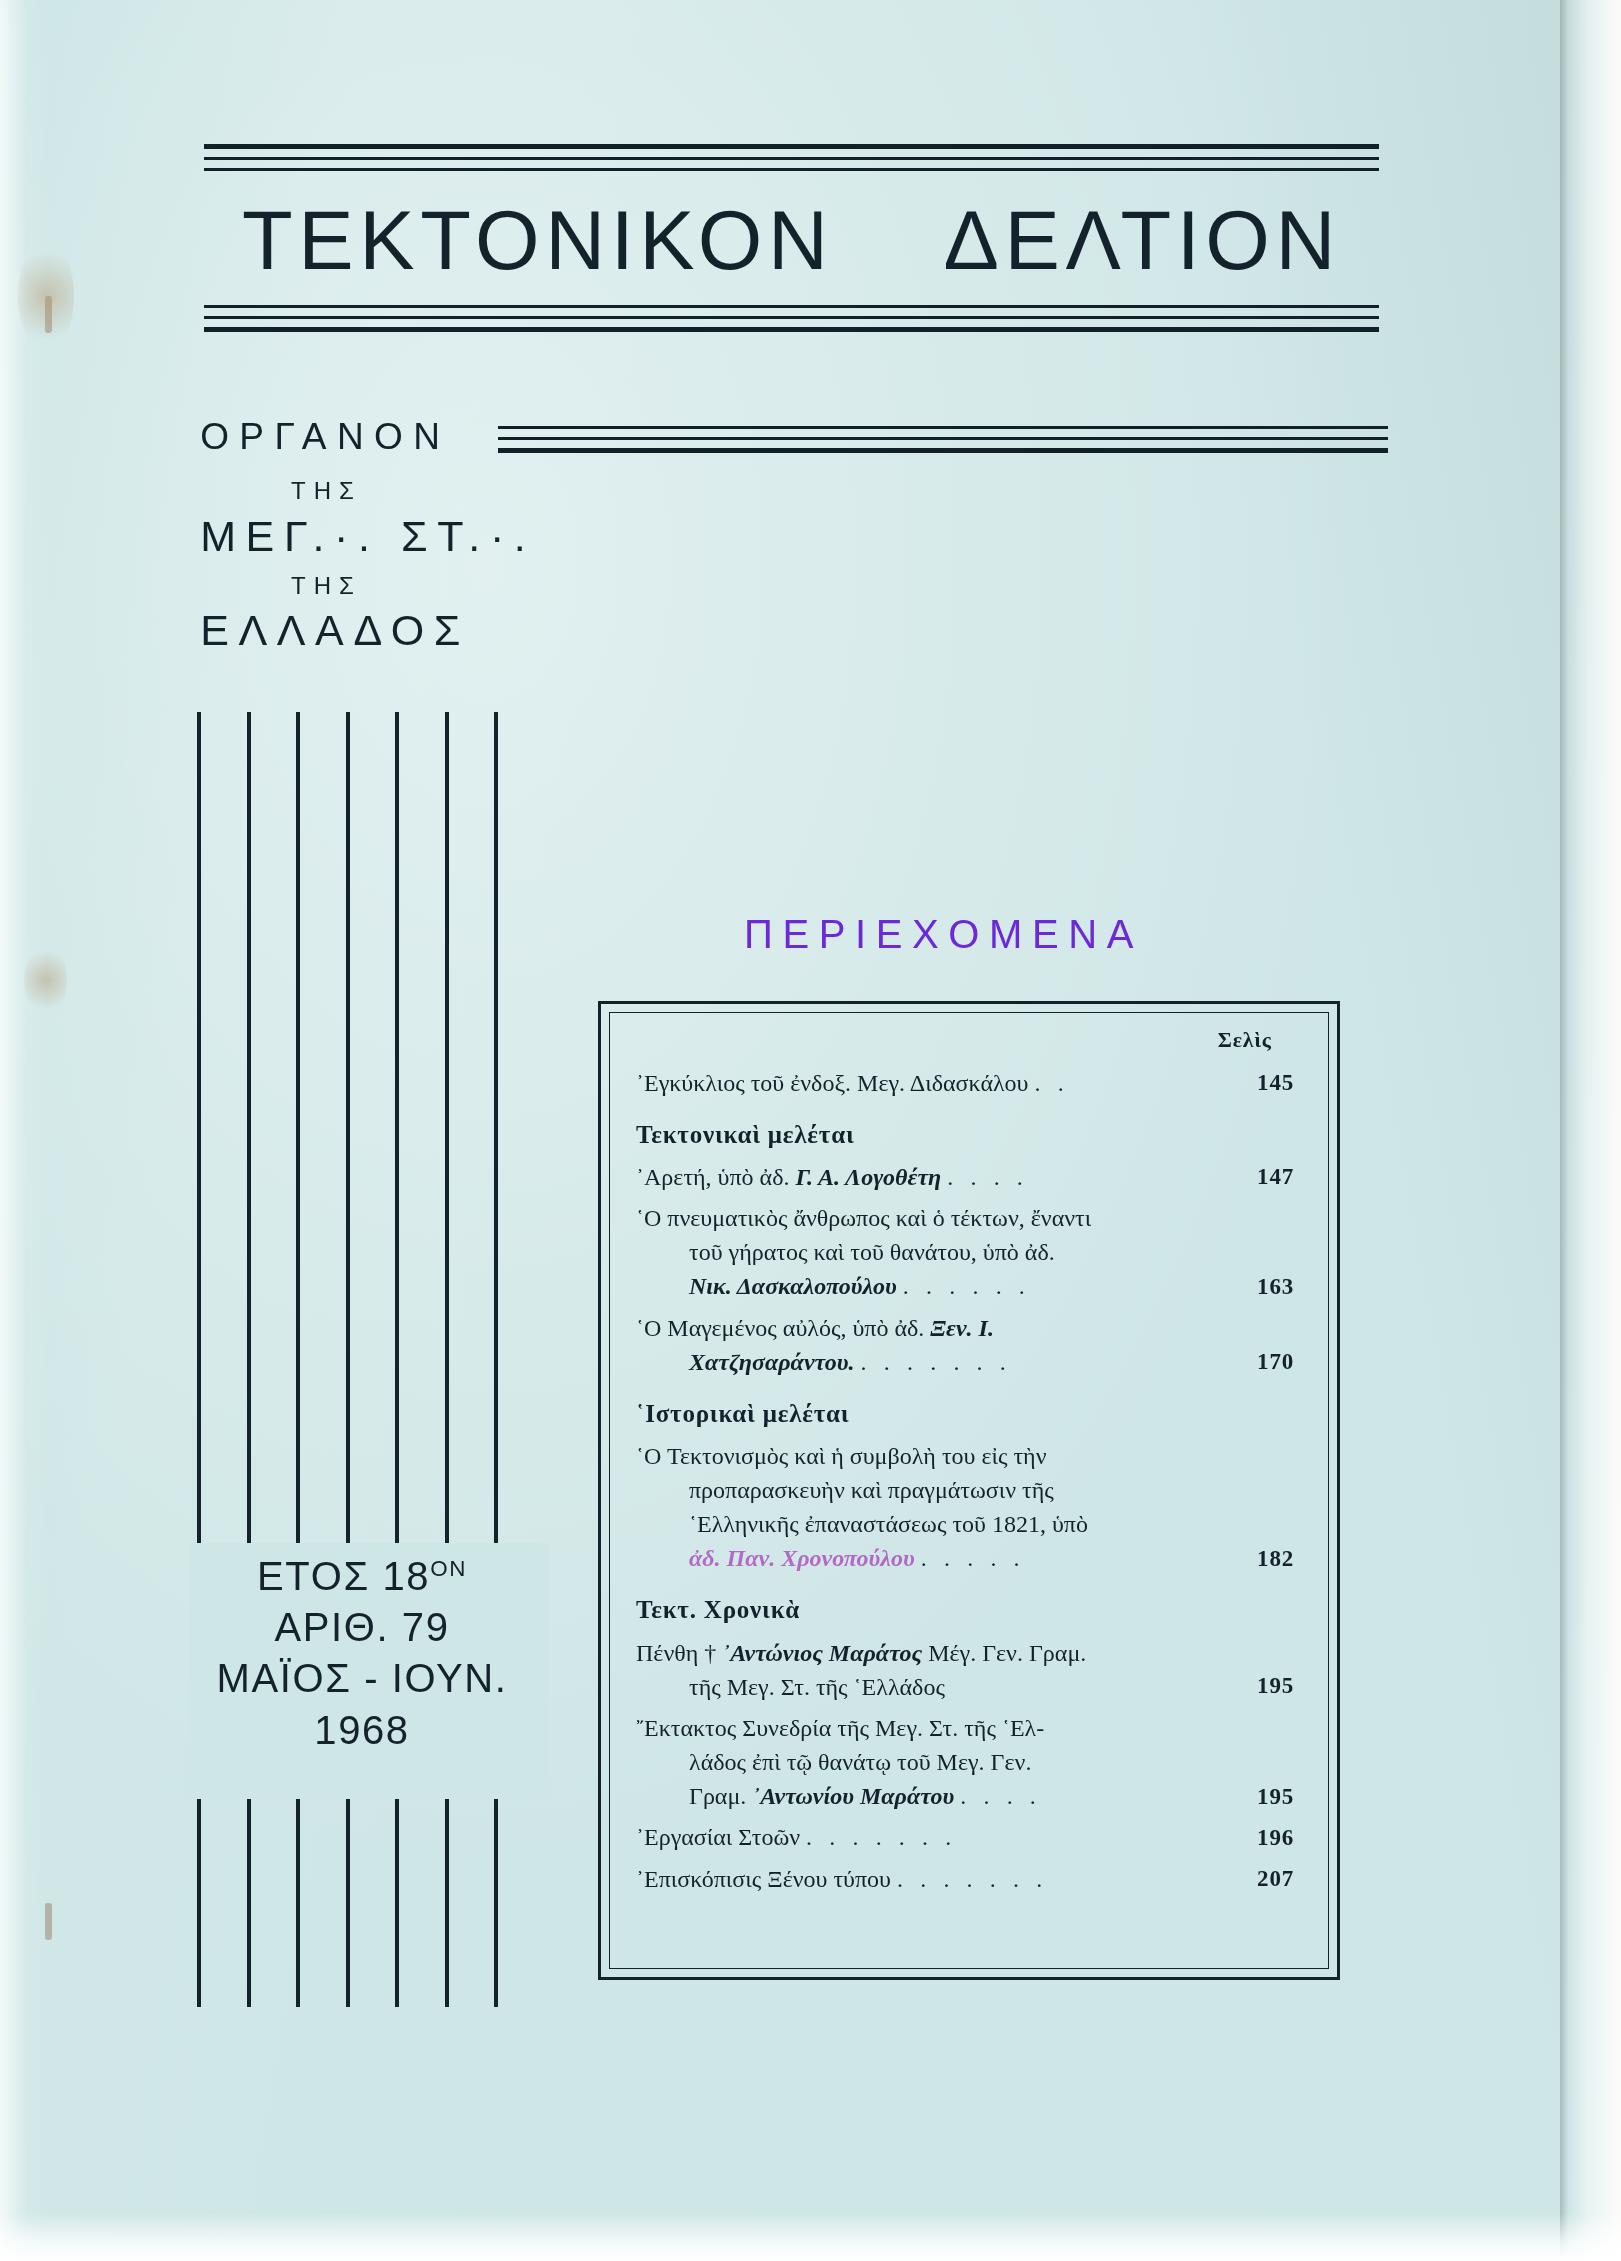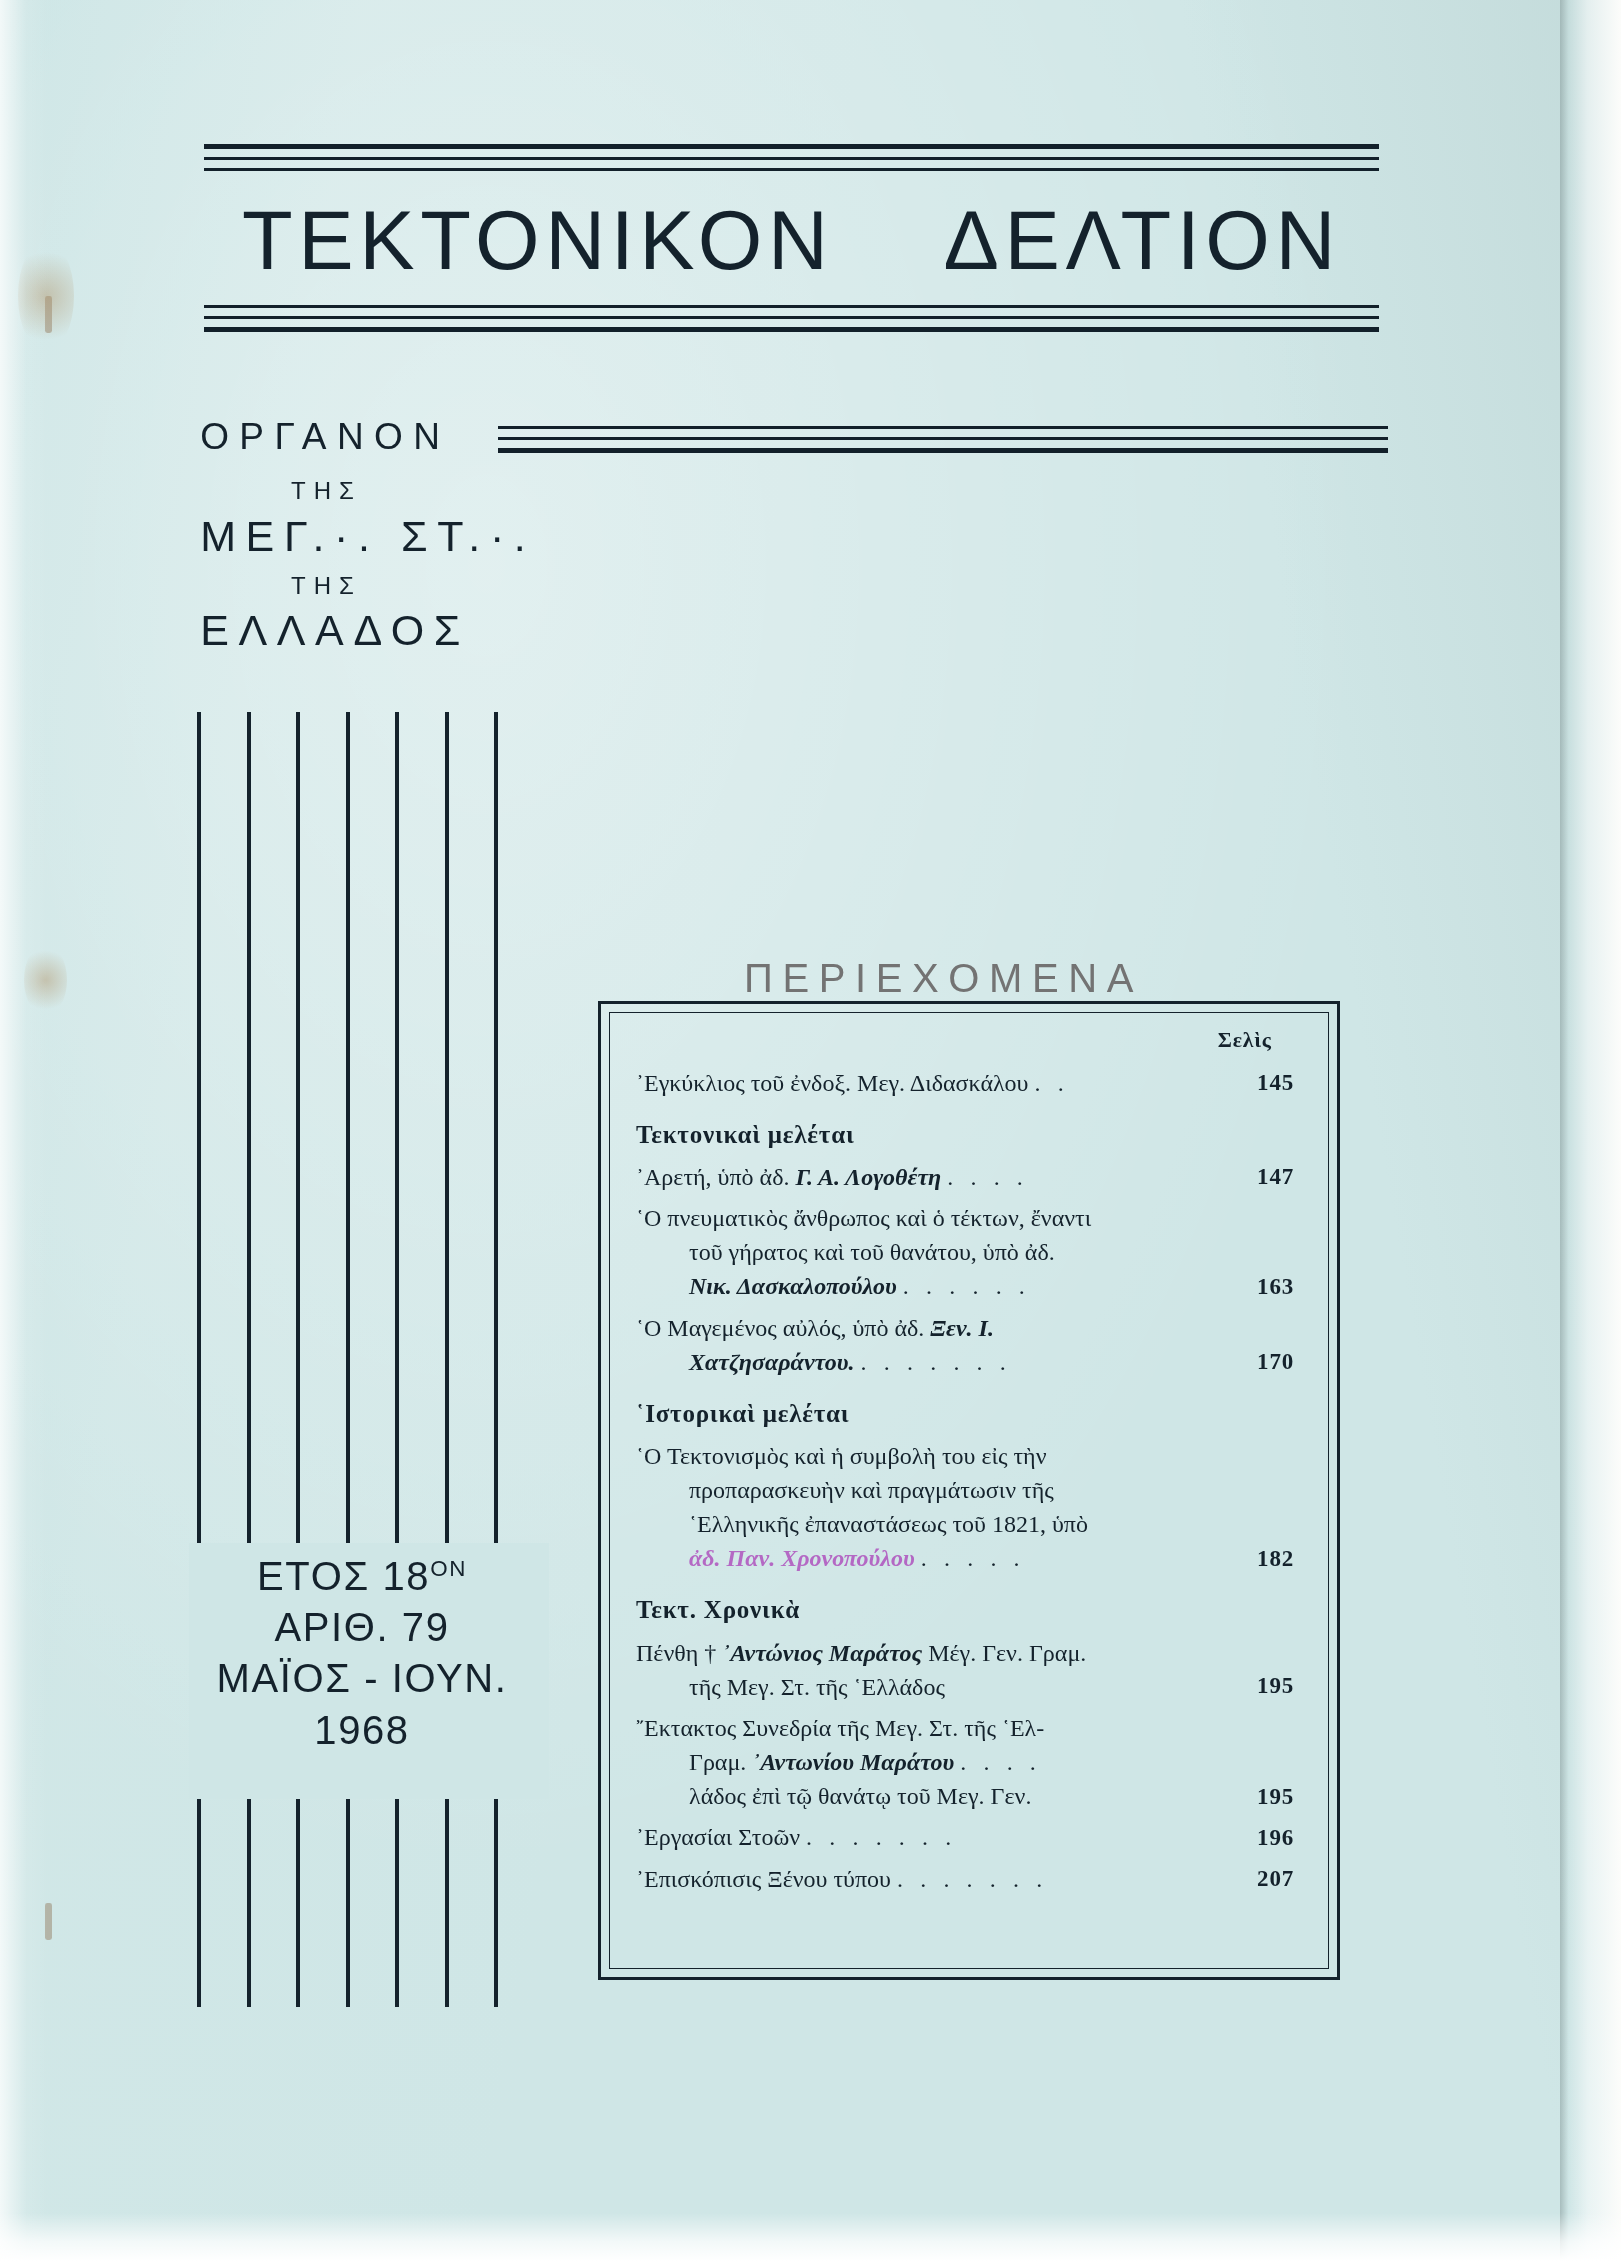--- a/index.html
+++ b/index.html
@@ -186,25 +186,25 @@
   }
   #issue-block .sup {
     font-size: 22.4px;
     vertical-align: super;
   }
 
   
   #contents-heading {
     position: absolute;
     left: 744px;
-    top: 956px;
+    top: 912px;
     font-family: "Liberation Sans", sans-serif;
     font-size: 40px;
     letter-spacing: 9.6px;
-    color: #737373;
+    color: #6d28d9;
   }
   #toc-box {
     position: absolute;
     left: 598px;
     top: 1001px;
     width: 742px;
     height: 979px;
     border: 3.2px solid #14222c;
     box-sizing: border-box;
     padding: 24px 43px 0 35px;
@@ -369,22 +369,22 @@
       <div class="toc-section">Τεκτ. Χρονικὰ</div>
 
       <div class="toc-entry">
         <span class="txt"><span>Πένθη † </span><span class="auth">᾿Αντώνιος Μαράτος</span><span> Μέγ. Γεν. Γραμ.</span></span>
         <span class="ind">τῆς Μεγ. Στ. τῆς ῾Ελλάδος</span>
         <span class="page" style="bottom:1.6px;">195</span>
       </div>
 
       <div class="toc-entry">
         <span class="txt">῎Εκτακτος Συνεδρία τῆς Μεγ. Στ. τῆς ῾Ελ-</span>
+        <span class="ind">λάδος ἐπὶ τῷ θανάτῳ  τοῦ  Μεγ.  Γεν.</span>
         <span class="ind"><span>Γραμ. </span><span class="auth">᾿Αντωνίου Μαράτου</span> <span class="dots">. . . .</span></span>
-        <span class="ind">λάδος ἐπὶ τῷ θανάτῳ  τοῦ  Μεγ.  Γεν.</span>
         <span class="page">195</span>
       </div>
 
       <div class="toc-entry">
         <span class="txt"><span>᾿Εργασίαι Στοῶν</span> <span class="dots">. . . . . . .</span></span>
         <span class="page">196</span>
       </div>
 
       <div class="toc-entry">
         <span class="txt"><span>᾿Επισκόπισις Ξένου τύπου</span> <span class="dots">. . . . . . .</span></span>

